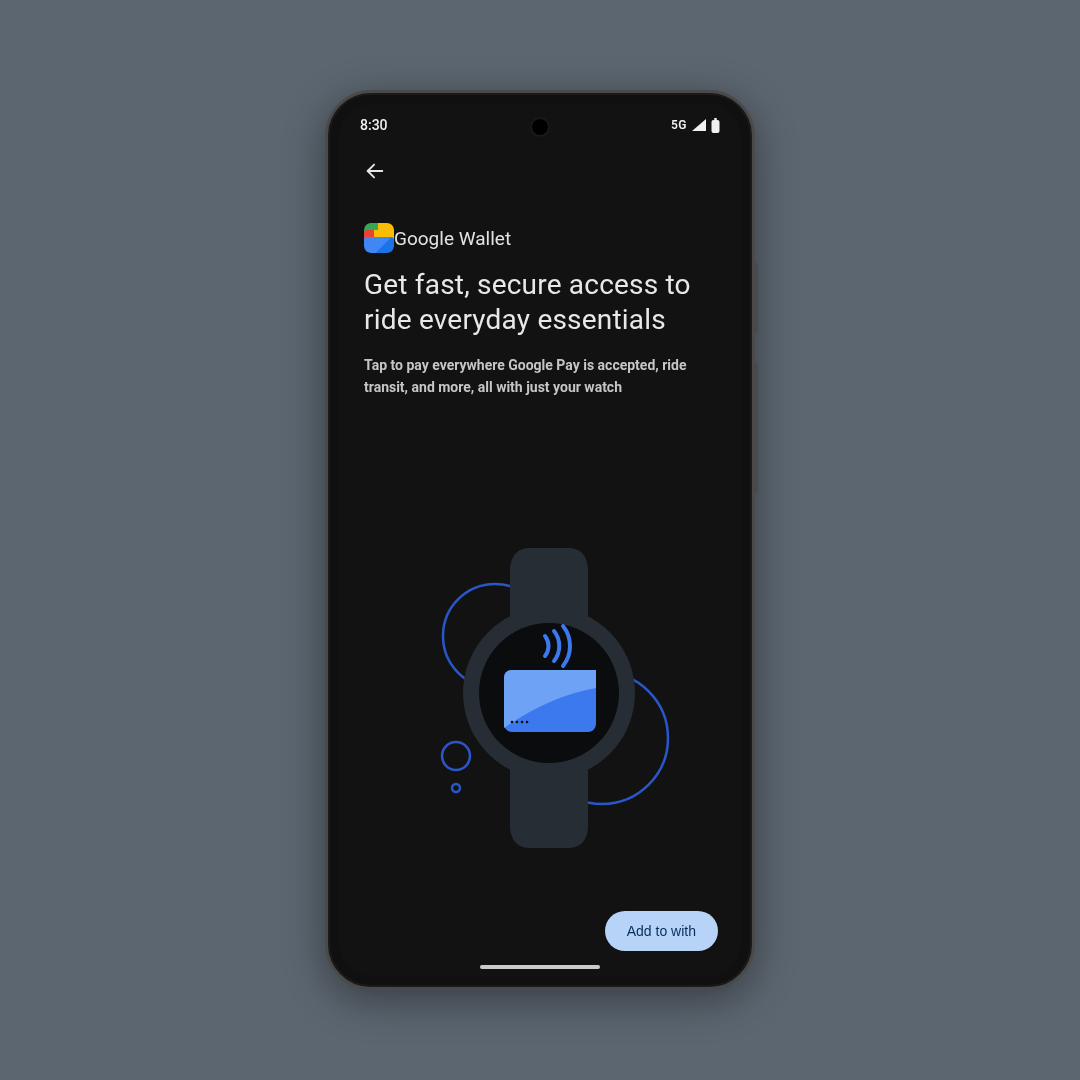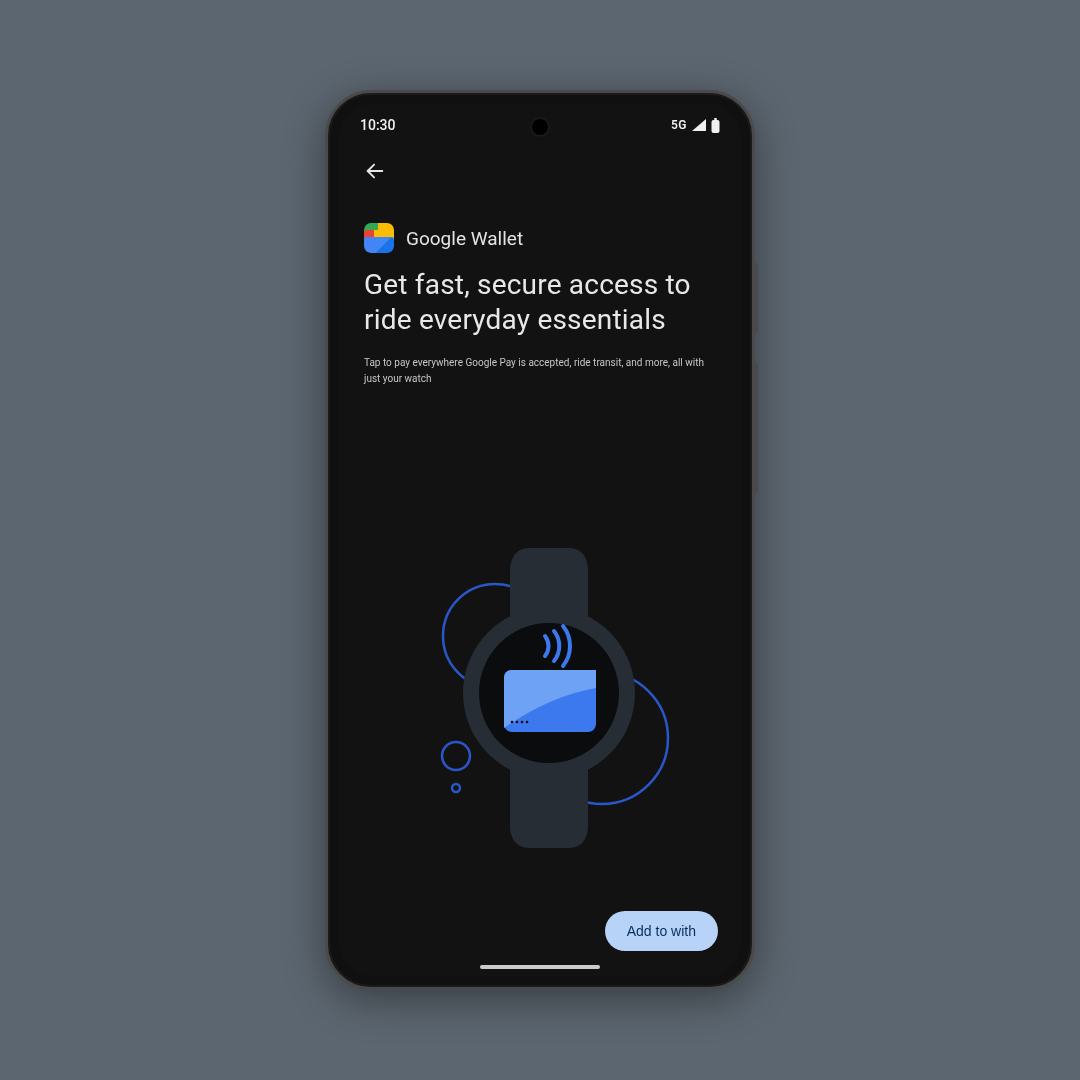--- a/index.html
+++ b/index.html
@@ -72,21 +72,21 @@
 
   .content {
     padding: 6px 26px 0 26px;
   }
 
   .back-row { height: 40px; display:flex; align-items:center; }
 
   .header-row {
     display: flex;
     align-items: center;
-    gap: 12px;
+    gap: 0;
     margin-top: 30px;
   }
   .app-name {
     font-size: 19px;
     font-weight: 400;
     color: #e3e3e3;
   }
   .wallet-logo {
     width: 30px; height: 30px;
     border-radius: 7px;
@@ -101,24 +101,24 @@
   .headline {
     margin-top: 14px;
     font-size: 28px;
     line-height: 1.25;
     font-weight: 400;
     color: #e8e8e8;
     letter-spacing: 0.2px;
   }
   .subtext {
     margin-top: 18px;
-    font-size: 10px;
+    font-size: 14px;
     line-height: 1.55;
     color: #c6c6c6;
-    font-weight: 400;
+    font-weight: 700;
   }
 
   .illustration {
     position: absolute;
     left: 0; right: 0;
     top: 410px;
     height: 360px;
     display:flex;
     align-items:center;
     justify-content:center;
@@ -157,21 +157,21 @@
 <body>
 
 <div class="phone">
   <div class="btn-side btn-power"></div>
   <div class="btn-side btn-vol"></div>
 
   <div class="screen">
     <div class="camera"></div>
 
     <div class="statusbar">
-      <span>10:30</span>
+      <span>8:30</span>
       <div class="status-right">
         <span class="icon-5g">5G</span>
         <svg width="16" height="14" viewBox="0 0 16 14">
           <path d="M1 13 L15 13 L15 1 Z" fill="#f0f0f0"></path>
         </svg>
         <svg width="9" height="15" viewBox="0 0 9 15">
           <rect x="3" y="0" width="3" height="2" rx="1" fill="#f0f0f0"></rect>
           <rect x="0.5" y="2" width="8" height="13" rx="2" fill="#f0f0f0"></rect>
         </svg>
       </div>

